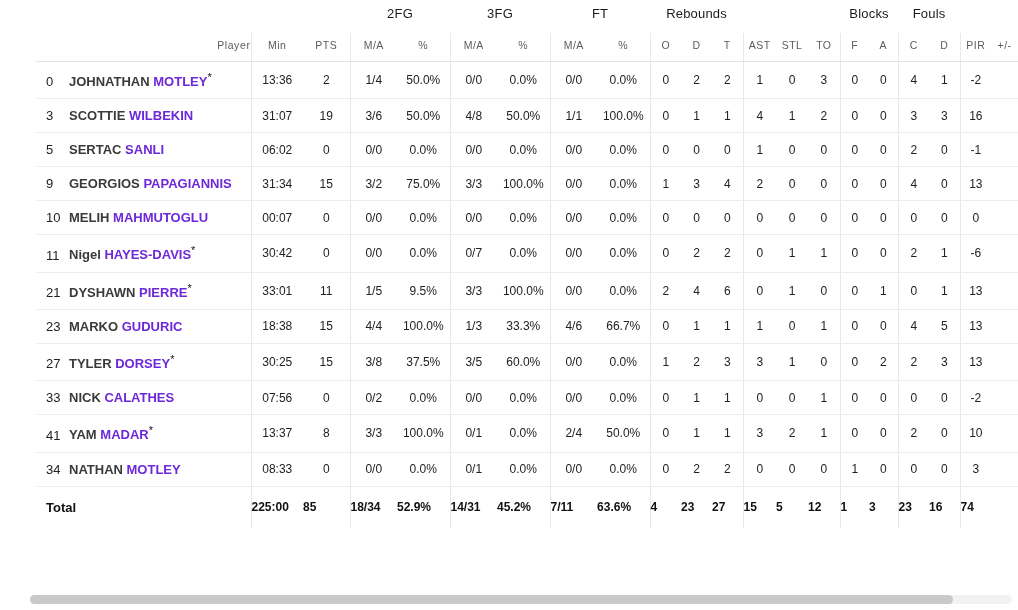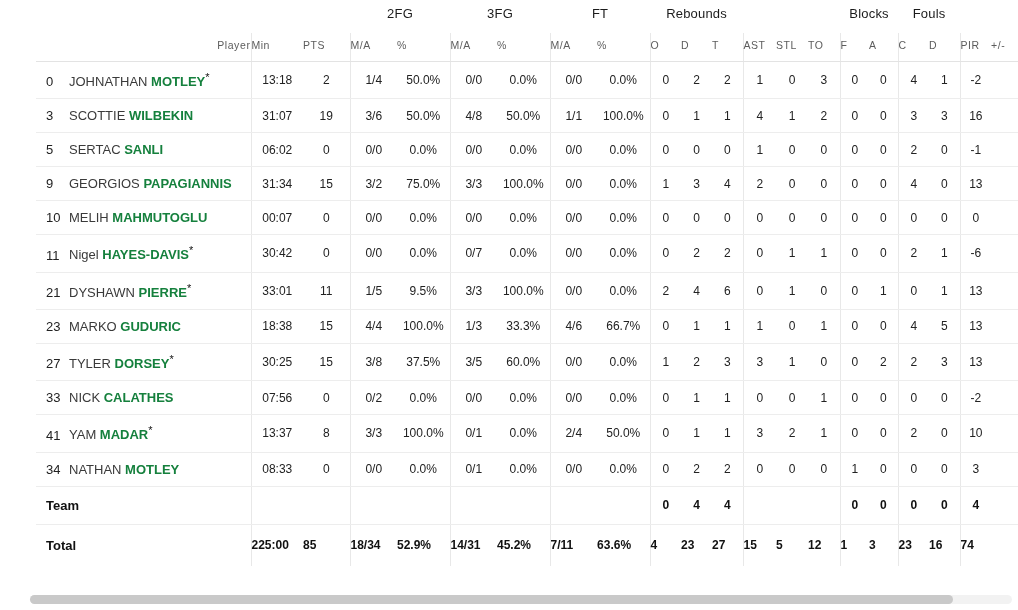--- a/index.html
+++ b/index.html
@@ -39,21 +39,21 @@
     letter-spacing: .2px;
   }
   tr.group-row td.blank { border: none; }
 
   
   tr.col-head td {
     font-size: 10.5px;
     color: #5c5c5c;
     letter-spacing: .5px;
     padding: 6px 0 10px 0;
-    text-align: left;
+    text-align: center;
     vertical-align: bottom;
     border-bottom: 1px solid #e3e3e3;
   }
   tr.col-head td.player-head {
     text-align: right;
     padding-left: 10px;
     letter-spacing: .6px;
   }
 
   tbody tr.player-row td {
@@ -74,24 +74,24 @@
   .jersey {
     display: inline-block;
     min-width: 17px;
     color: #222;
     font-size: 13px;
     margin-right: 6px;
     text-align: left;
   }
   .firstname {
     color: #3a3a3a;
-    font-weight: 400;
+    font-weight: 700;
   }
   .lastname {
-    color: #15803d;
+    color: #6d28d9;
     font-weight: bold;
   }
   .star {
     font-size: 11px;
     color: #111;
     vertical-align: super;
   }
   tr.team-row td, tr.total-row td {
     font-weight: bold;
     color: #111;
@@ -198,21 +198,21 @@
         <td>A</td>
         <td class="sep-left">C</td>
         <td>D</td>
         <td class="sep-left">PIR</td>
         <td>+/-</td>
       </tr>
     </thead>
     <tbody id="rows-body">
         <tr class="player-row">
           <td class="name-cell"><span class="jersey">0</span><span class="firstname">JOHNATHAN </span><span class="lastname">MOTLEY</span><span class="star">*</span></td>
-          <td class="sep-left">13:18</td>
+          <td class="sep-left">13:36</td>
           <td>2</td>
           <td class="sep-left">1/4</td>
           <td>50.0%</td>
           <td class="sep-left">0/0</td>
           <td>0.0%</td>
           <td class="sep-left">0/0</td>
           <td>0.0%</td>
           <td class="sep-left">0</td>
           <td>2</td>
           <td>2</td>
@@ -470,43 +470,20 @@
           <td>2</td>
           <td>2</td>
           <td class="sep-left">0</td>
           <td>0</td>
           <td>0</td>
           <td class="sep-left">1</td>
           <td>0</td>
           <td class="sep-left">0</td>
           <td>0</td>
           <td class="sep-left">3</td>
-          <td></td>
-        </tr>
-        <tr class="team-row">
-          <td class="name-cell">Team</td>
-          <td class="sep-left"></td>
-          <td></td>
-          <td class="sep-left"></td>
-          <td></td>
-          <td class="sep-left"></td>
-          <td></td>
-          <td class="sep-left"></td>
-          <td></td>
-          <td class="sep-left">0</td>
-          <td>4</td>
-          <td>4</td>
-          <td class="sep-left"></td>
-          <td></td>
-          <td></td>
-          <td class="sep-left">0</td>
-          <td>0</td>
-          <td class="sep-left">0</td>
-          <td>0</td>
-          <td class="sep-left">4</td>
           <td></td>
         </tr>
         <tr class="total-row">
           <td class="name-cell">Total</td>
           <td class="sep-left">225:00</td>
           <td>85</td>
           <td class="sep-left">18/34</td>
           <td>52.9%</td>
           <td class="sep-left">14/31</td>
           <td>45.2%</td>

